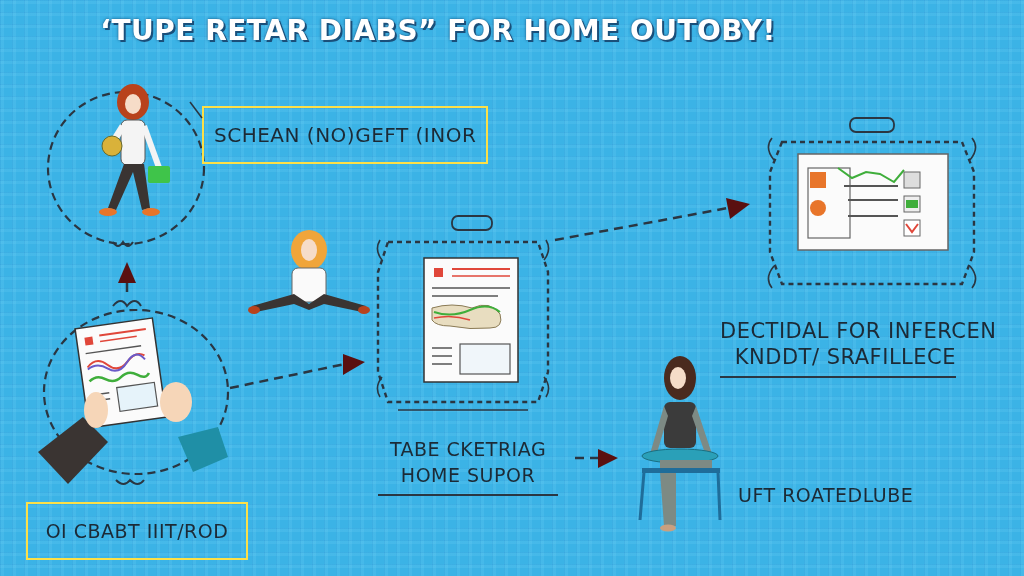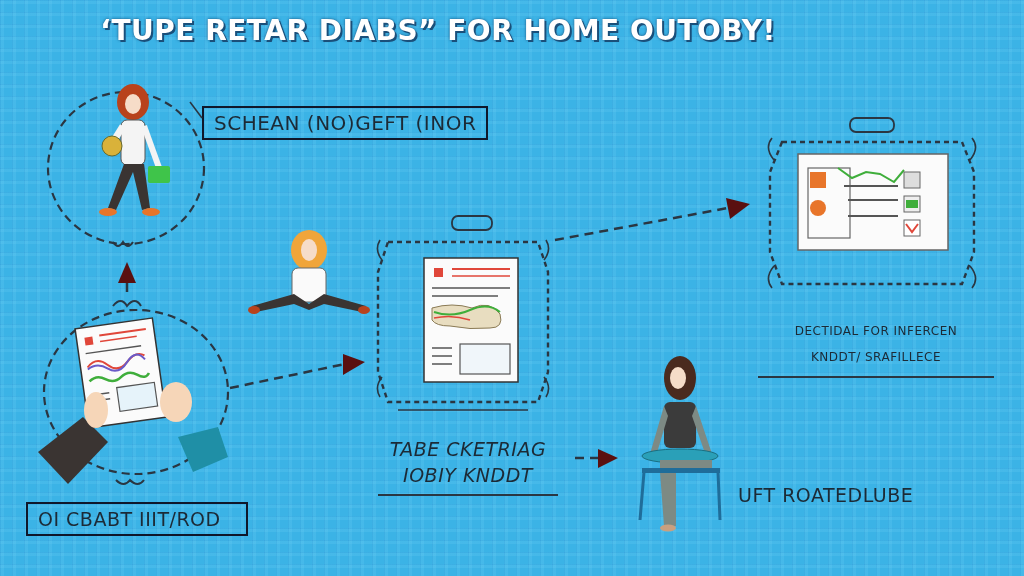--- a/index.html
+++ b/index.html
@@ -17,21 +17,21 @@
   .title {
     position: absolute; left: 0; width: 876px; top: 14px; text-align: center;
     font-family: "DejaVu Sans", sans-serif; font-weight: bold; font-size: 28px;
     color: #ffffff; letter-spacing: 0.5px;
     text-shadow: 2px 2px 0 #1a4f7a, 0 0 3px #1a4f7a;
   }
   .label {
     position: absolute; color: #1c2a36; font-family: "DejaVu Sans", sans-serif;
     font-size: 19px; letter-spacing: 0.5px; white-space: nowrap; line-height: 26px;
   }
-  .boxed { border: 2px solid #0f172a; padding: 2px 10px; }
+  .boxed { border: 2px solid #fde047; padding: 14px 10px; }
   .underlined { border-bottom: 2px solid #2a3642; padding-bottom: 6px; text-align: center; }
   svg.layer { position: absolute; left: 0; top: 0; }
   .node { position: absolute; }
 </style>
 </head>
 <body>
 
 <div class="title">‘TUPE RETAR DIABS” FOR HOME OUTOBY!</div>
 
 <svg class="layer" width="1024" height="576">
@@ -99,21 +99,21 @@
       <rect x="88" y="94" width="38" height="24" fill="#e6f3fa" stroke="#555" stroke-width="1.2"></rect>
     </g>
 
     <polygon points="10,160 55,125 80,150 40,192" fill="#3a3432"></polygon>
     <ellipse cx="68" cy="118" rx="12" ry="18" fill="#f6d6b8"></ellipse>
 
     <polygon points="150,145 190,135 200,165 165,180" fill="#1f8fa6"></polygon>
     <ellipse cx="148" cy="110" rx="16" ry="20" fill="#f6d6b8"></ellipse>
   </svg>
 </div>
-<div class="label boxed" style="left:26px;top:502px;font-size:19px;width:198px;text-align:left;">OI CBABT IIIT/ROD</div>
+<div class="label boxed" style="left:26px;top:502px;font-size:19px;width:198px;text-align:center;">OI CBABT IIIT/ROD</div>
 
 <div class="node" style="left:244px;top:228px;width:130px;height:90px;">
   <svg width="130" height="90">
     <ellipse cx="65" cy="22" rx="18" ry="20" fill="#f0a53a"></ellipse>
     <ellipse cx="65" cy="22" rx="8" ry="11" fill="#f6dcc8"></ellipse>
     <rect x="48" y="40" width="34" height="34" rx="6" fill="#fafafa" stroke="#666" stroke-width="1"></rect>
     <path d="M8,78 L50,66 L65,76 L80,66 L122,78 L118,84 L80,76 L65,82 L50,76 L12,84 Z" fill="#3a3432"></path>
     <ellipse cx="10" cy="82" rx="6" ry="4" fill="#b8421c"></ellipse>
     <ellipse cx="120" cy="82" rx="6" ry="4" fill="#b8421c"></ellipse>
   </svg>
@@ -133,23 +133,23 @@
     <line x1="64" y1="84" x2="130" y2="84" stroke="#555" stroke-width="1.5"></line>
     <path d="M64,96 q20,-6 40,0 q18,-8 28,6 q4,14 -10,14 q-20,2 -40,-2 q-14,0 -18,-6 z" fill="#e8ddc0" stroke="#8a7a55" stroke-width="1"></path>
     <path d="M66,100 q18,6 36,-2 t30,2" fill="none" stroke="#3fae3b" stroke-width="2"></path>
     <path d="M66,106 q18,-4 36,2" fill="none" stroke="#e0473a" stroke-width="1.5"></path>
     <line x1="64" y1="136" x2="84" y2="136" stroke="#555" stroke-width="1.5"></line>
     <line x1="64" y1="144" x2="84" y2="144" stroke="#555" stroke-width="1.5"></line>
     <line x1="64" y1="152" x2="84" y2="152" stroke="#555" stroke-width="1.5"></line>
     <rect x="92" y="132" width="50" height="30" fill="#f0f6fa" stroke="#555" stroke-width="1.2"></rect>
   </svg>
 </div>
-<div class="label underlined" style="left:378px;top:436px;width:180px;font-size:19px;font-style:italic;">
+<div class="label underlined" style="left:378px;top:436px;width:180px;font-size:19px;">
   <div>TABE CKETRIAG</div>
-  <div>IOBIY KNDDT</div>
+  <div>HOME SUPOR</div>
 </div>
 
 <div class="node" style="left:752px;top:112px;width:240px;height:190px;">
   <svg width="240" height="190">
     <rect x="98" y="6" width="44" height="14" rx="6" fill="none" stroke="#2a3642" stroke-width="1.8"></rect>
     <path d="M30,30 L210,30 L222,60 L222,140 L210,172 L30,172 L18,140 L18,60 Z" fill="none" stroke="#2a3642" stroke-width="2.4" stroke-dasharray="5 4"></path>
     <path d="M20,26 q-8,10 2,22 M220,26 q8,10 -2,22 M20,176 q-8,-10 2,-22 M220,176 q8,-10 -2,-22" fill="none" stroke="#2a3642" stroke-width="1.6"></path>
     <rect x="46" y="42" width="150" height="96" fill="#fbfbfb" stroke="#666" stroke-width="1.5"></rect>
     <rect x="58" y="60" width="16" height="16" fill="#e8752a"></rect>
     <circle cx="66" cy="96" r="8" fill="#e8752a"></circle>
@@ -158,21 +158,21 @@
     <line x1="92" y1="74" x2="146" y2="74" stroke="#555" stroke-width="2"></line>
     <line x1="96" y1="88" x2="146" y2="88" stroke="#555" stroke-width="2"></line>
     <line x1="96" y1="104" x2="146" y2="104" stroke="#555" stroke-width="2"></line>
     <rect x="152" y="60" width="16" height="16" fill="#ddd" stroke="#666" stroke-width="1"></rect>
     <rect x="152" y="84" width="16" height="16" fill="#eee" stroke="#666" stroke-width="1"></rect>
     <rect x="154" y="88" width="12" height="8" fill="#3fae3b"></rect>
     <rect x="152" y="108" width="16" height="16" fill="#fff" stroke="#666" stroke-width="1"></rect>
     <polyline points="154,112 160,120 166,112" fill="none" stroke="#e0473a" stroke-width="2"></polyline>
   </svg>
 </div>
-<div class="label underlined" style="left:758px;top:318px;width:236px;font-size:12px;">
+<div class="label underlined" style="left:720px;top:318px;width:236px;font-size:21px;text-align:right;">
   <div>DECTIDAL FOR INFERCEN</div>
   <div>KNDDT/ SRAFILLECE</div>
 </div>
 
 <div class="node" style="left:620px;top:350px;width:120px;height:185px;">
   <svg width="120" height="185">
     <ellipse cx="60" cy="28" rx="16" ry="22" fill="#4a2a1e"></ellipse>
     <ellipse cx="58" cy="28" rx="8" ry="11" fill="#f6dcc8"></ellipse>
     <rect x="44" y="52" width="32" height="46" rx="6" fill="#3b3b3b"></rect>
     <path d="M44,56 L30,104 L36,106 L48,66 Z" fill="#7d8a84"></path>

